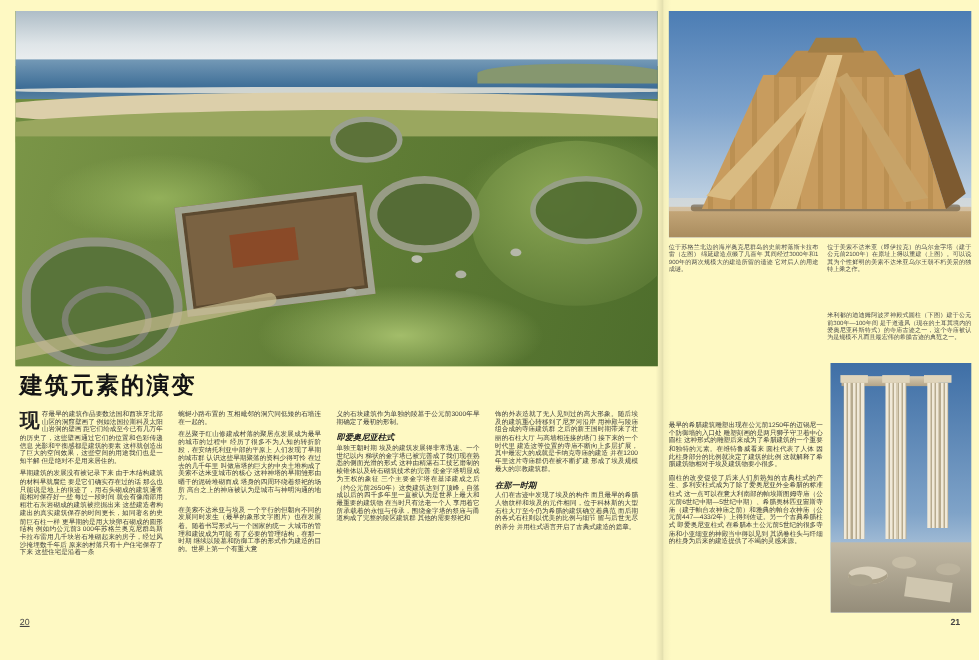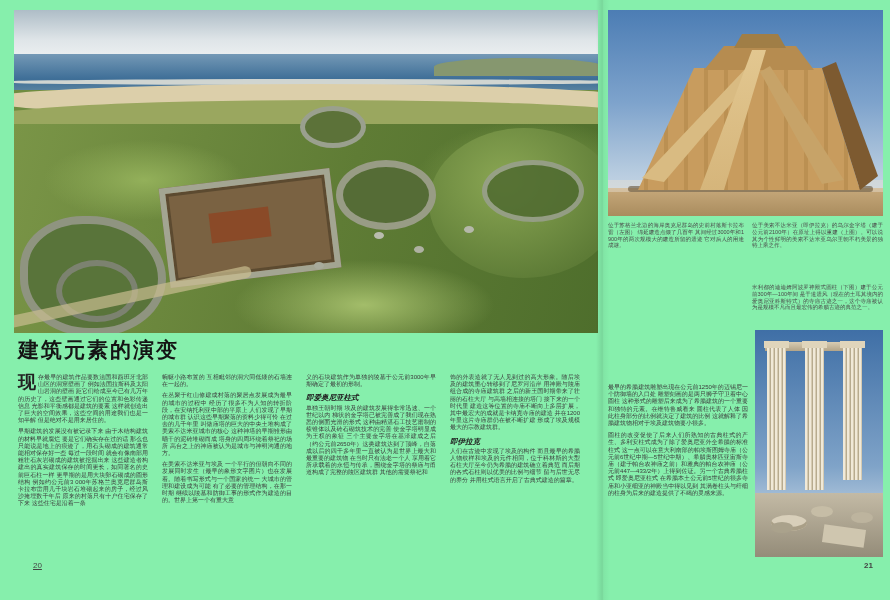--- a/index.html
+++ b/index.html
@@ -1,23 +1,23 @@
 <!DOCTYPE html>
 <html><head>
 <meta charset="utf-8">
 <style>
   html,body{margin:0;padding:0;}
   body{background:#e8e8e6;}
-  .spread{position:relative;width:890px;height:600px;background:#86efac;overflow:hidden;
+  .spread{position:relative;width:890px;height:600px;background:#fef9c3;overflow:hidden;
     font-family:"Liberation Sans","DejaVu Sans",sans-serif;color:#333;}
   .gutter{position:absolute;left:596px;top:0;width:14px;height:600px;
     background:linear-gradient(90deg,rgba(0,0,0,0) 0%,rgba(0,0,0,0.10) 45%,rgba(0,0,0,0.04) 55%,rgba(0,0,0,0) 100%);}
   .running-header{position:absolute;right:12px;top:10px;font-size:6.5px;color:#666;letter-spacing:1px;}
   .page-num{position:absolute;font-size:8px;color:#444;}
-  #pn-left{left:33px;top:561px;text-decoration:underline;}
+  #pn-left{left:18px;top:561px;text-decoration:underline;}
   #pn-right{left:864px;top:561px;font-weight:bold;}
 
   
   #photo-left{position:absolute;left:14px;top:10px;width:584px;height:323px;overflow:hidden;background:#6f8c41;}
   #photo-left div{position:absolute;}
   .lp-sky{left:0;top:0;right:0;height:50px;background:linear-gradient(180deg,#aebdc7,#dfe5e8 60%,#eef1f2);}
   .lp-sea{left:0;top:44px;right:0;height:36px;background:linear-gradient(180deg,#7499b6,#3e6e97 70%,#57819f);}
   .lp-head{left:420px;top:48px;width:170px;height:18px;background:#86976f;border-radius:60% 60% 0 0;}
   .lp-foam{left:-20px;top:69px;width:640px;height:6px;background:#e9e6da;border-radius:50%;opacity:.85;}
   .lp-beach{left:-30px;top:74px;width:660px;height:32px;background:#dccfaa;border-radius:50%;}
@@ -133,21 +133,21 @@
       <p>在丛聚于红山修建成村落的聚居点发展成为最早的城市的过程中 经历了很多不为人知的转折阶段，在安纳托利亚中部的平原上 人们发现了早期的城市群 认识这些早期聚落的资料少得可怜 在过去的几千年里 叫做庙塔的巨大的中央土堆构成了美索不达米亚城市的核心 这种神塔的早期雏形由晒干的泥砖堆砌而成 塔身的四周环绕着祭祀的场所 高台之上的神庙被认为是城市与神明沟通的地方。</p>
       <p>在美索不达米亚与埃及 一个平行的但朝向不同的发展同时发生（最早的象形文字图片）也在发展着。随着书写形式与一个国家的统一 大城市的管理和建设成为可能 有了必要的管理结构，在那一时期 继续以陵墓和防御工事的形式作为建造的目的。世界上第一个有重大意</p>
     </div>
     <div class="col">
       <p>义的石块建筑作为单独的陵墓于公元前3000年早期确定了最初的形制。</p>
       <div class="col-heading">即爱奥尼亚柱式</div>
       <p>单独王朝时期 埃及的建筑发展得非常迅速、一个世纪以内 梯状的金字塔已被完善成了我们现在熟悉的侧面光滑的形式 这种由精湛石工技艺磨制的棱锥体以及砖石砌筑技术的完善 使金字塔明显成为王权的象征 三个主要金字塔在基泽建成之后（约公元前2650年）这类建筑达到了顶峰，自落成以后的四千多年里一直被认为是世界上最大和最重要的建筑物 在当时只有法老一个人 享用着它所承载着的永恒与传承，围绕金字塔的祭庙与甬道构成了完整的陵区建筑群 其他的需要祭祀和</p>
     </div>
     <div class="col">
       <p>饰的外表造就了无人见到过的高大形象。随后埃及的建筑重心转移到了尼罗河沿岸 用神殿与陵庙组合成的寺庙建筑群 之后的新王国时期带来了壮丽的石柱大厅 与高墙相连接的塔门 接下来的一个时代里 建造这等位置的寺庙不断向上多层扩展，其中最宏大的成就是卡纳克寺庙的建造 并在1200年里这片寺庙群仍在被不断扩建 形成了埃及规模最大的宗教建筑群。</p>
-      <div class="col-heading">即伊拉克</div>
+      <div class="col-heading">在那一时期</div>
       <p>人们在古迹中发现了埃及的构件 而且最早的希腊人物纹样和埃及的元件相同，位于科林斯的大型石柱大厅至今仍为希腊的建筑确立着典范 而后期的各式石柱则以优美的比例与细节 留与后世无尽的养分 并用柱式语言开启了古典式建造的篇章。</p>
     </div>
   </div>
 
   <div class="page-num" id="pn-left">20</div>
 
   <div class="gutter"></div>
 
   <div id="photo-zig">
     <div class="zg-ground"></div>

